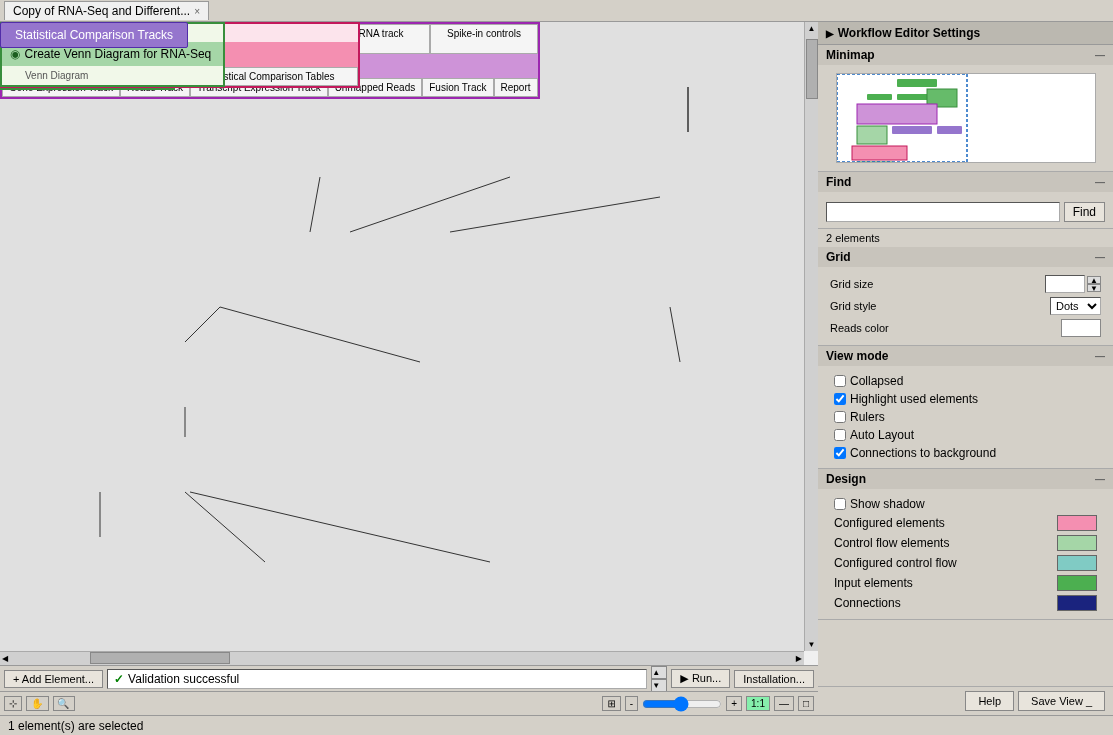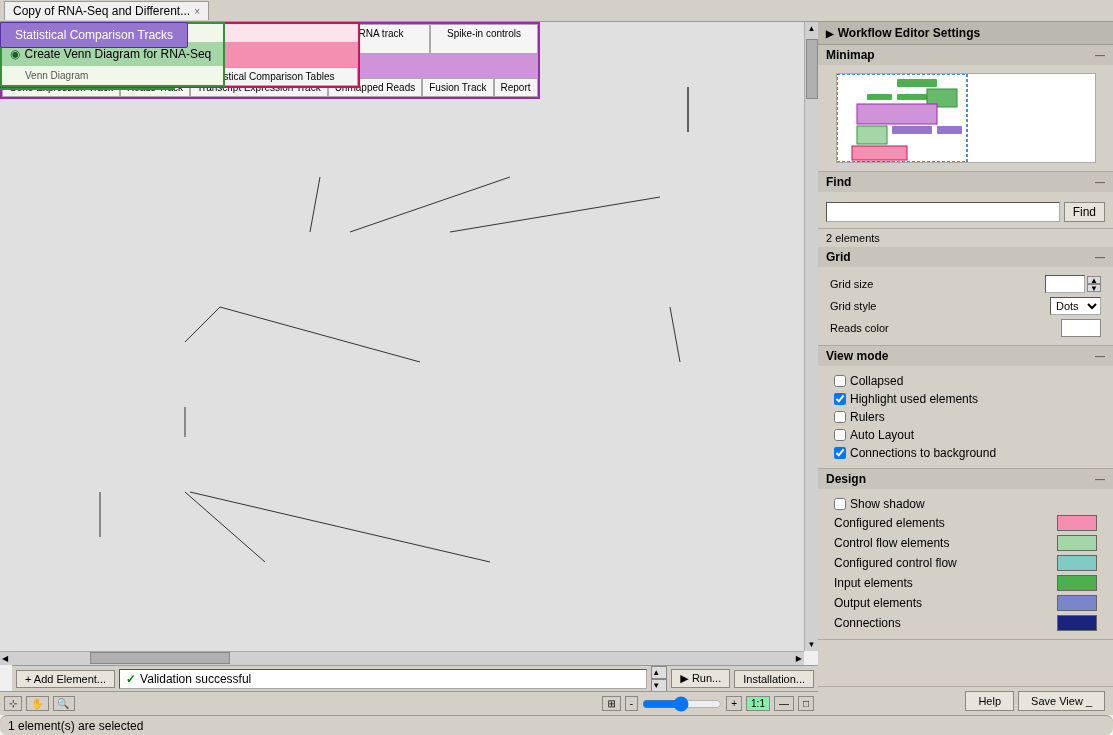--- a/index.html
+++ b/index.html
@@ -11,27 +11,27 @@
     .title-bar .tab .close-btn { cursor: pointer; font-size: 10px; color: #666; }
 
     
     .main-container { display: flex; flex: 1; overflow: hidden; }
 
     
     .canvas-wrapper { display: flex; flex-direction: column; flex: 1; overflow: hidden; position: relative; }
     .canvas-content { flex: 1; position: relative; overflow: hidden; }
 
     
-    .toolbar-bar { background: #d4d0c8; border-top: 1px solid #999; display: flex; align-items: center; padding: 8px 4px; gap: 4px; height: 26px; flex-shrink: 0; margin-left: 12px; }
+    .toolbar-bar { background: #d4d0c8; border-top: 1px solid #999; display: flex; align-items: center; padding: 8px 4px; gap: 4px; height: 26px; flex-shrink: 0; }
     .toolbar-bar button { background: #e8e4dc; border: 1px solid #888; padding: 2px 8px; cursor: pointer; font-size: 11px; display: flex; align-items: center; gap: 3px; }
     .toolbar-bar .status { flex: 1; background: white; border: 1px inset #aaa; padding: 2px 6px; display: flex; align-items: center; gap: 4px; }
     .toolbar-bar .status .check { color: green; font-weight: bold; }
 
     
-    .status-bar { background: #d4d0c8; border-top: 1px solid #999; display: flex; align-items: center; justify-content: space-between; padding: 2px 8px; height: 20px; flex-shrink: 0; font-size: 11px; border-radius: 7px; }
+    .status-bar { background: #d4d0c8; border-top: 1px solid #999; display: flex; align-items: center; justify-content: space-between; padding: 2px 8px; height: 20px; flex-shrink: 0; font-size: 11px; }
     .node-green { background: #4caf50; color: white; padding: 5px 10px; border-radius: 3px; border: 1px solid #388e3c; }
 
     
     .connections-svg { position: absolute; top: 0; left: 0; width: 100%; height: 100%; pointer-events: none; }
 
     
     .right-panel { width: 295px; background: #d4d0c8; display: flex; flex-direction: column; overflow-y: auto; flex-shrink: 0; }
     .panel-section { border-bottom: 1px solid #aaa; }
     .panel-header { background: #c8c4bc; padding: 3px 8px; font-weight: bold; font-size: 12px; display: flex; align-items: center; justify-content: space-between; }
     .panel-content { padding: 6px 8px; background: #d4d0c8; }
@@ -368,24 +368,20 @@
         </div>
         <div class="color-row">
           <span>Configured control flow</span>
           <div class="color-box" style="background:#80cbc4;"></div>
         </div>
         <div class="color-row">
           <span>Input elements</span>
           <div class="color-box" style="background:#4caf50;"></div>
         </div>
         <div class="color-row">
-          <span>Output elements</span>
-          <div class="color-box" style="background:#7986cb;"></div>
-        </div>
-        <div class="color-row">
           <span>Connections</span>
           <div class="color-box" style="background:#1a237e;"></div>
         </div>
       </div>
     </div>
 
     <div style="display:flex; justify-content:flex-end; gap:4px; padding:4px 8px; background:#d4d0c8; border-top:1px solid #aaa; margin-top:auto;">
       <button style="background:#e8e4dc; border:1px solid #888; padding:3px 12px; cursor:pointer; font-size:11px;">Help</button>
       <button style="background:#e8e4dc; border:1px solid #888; padding:3px 12px; cursor:pointer; font-size:11px;">Save View _</button>
     </div>

